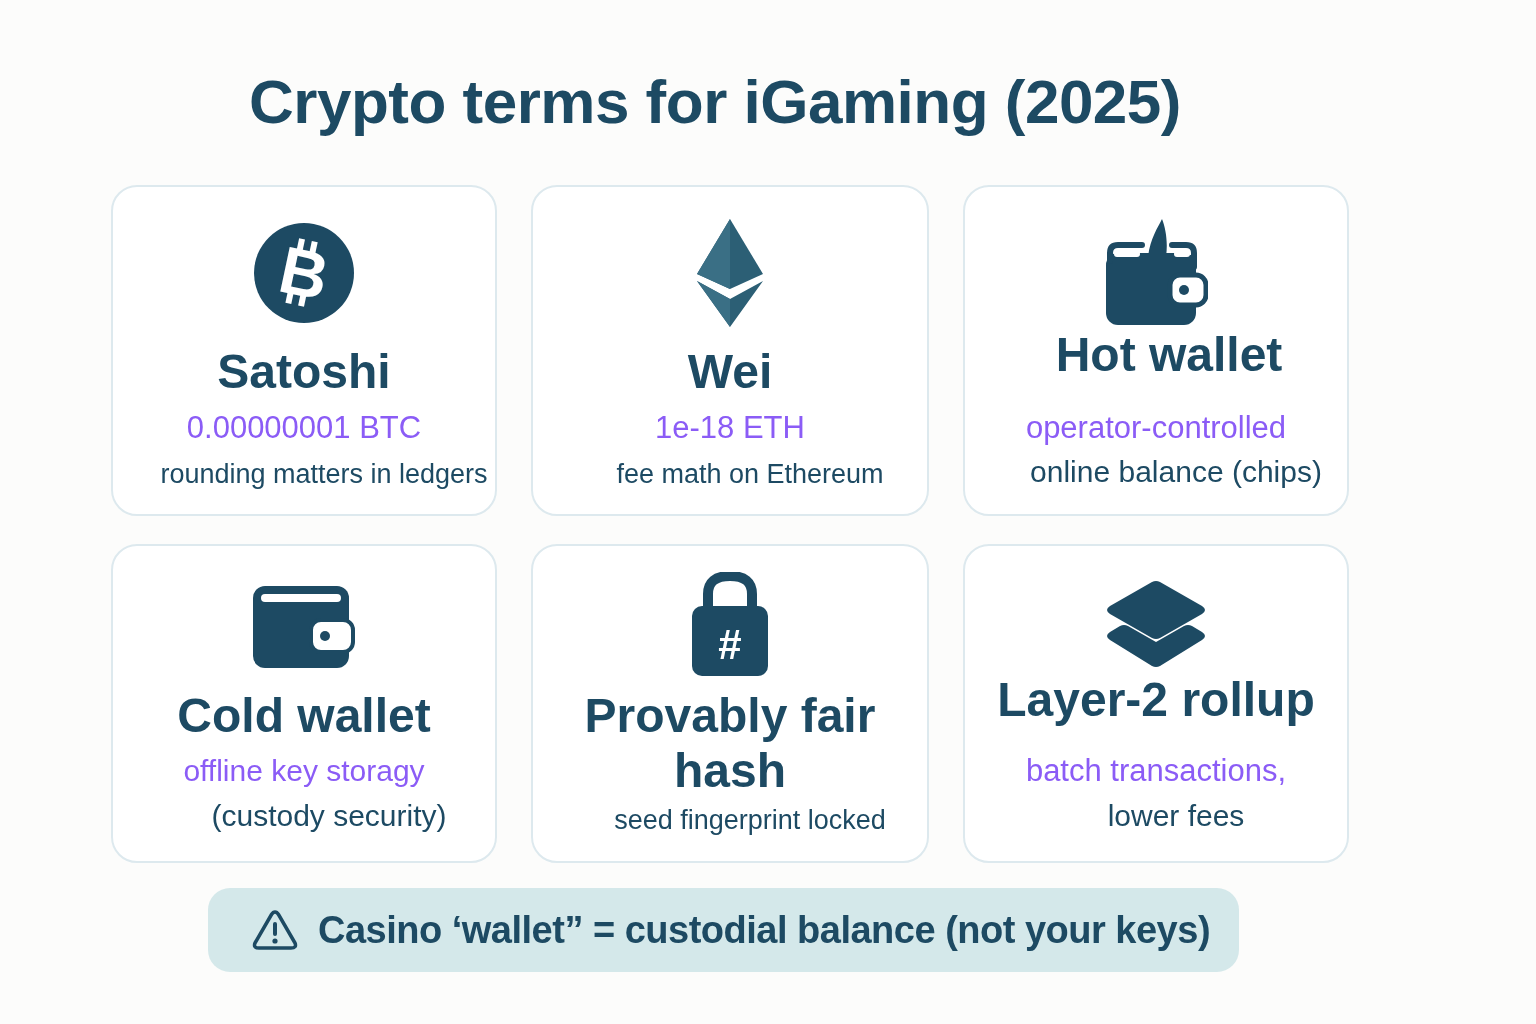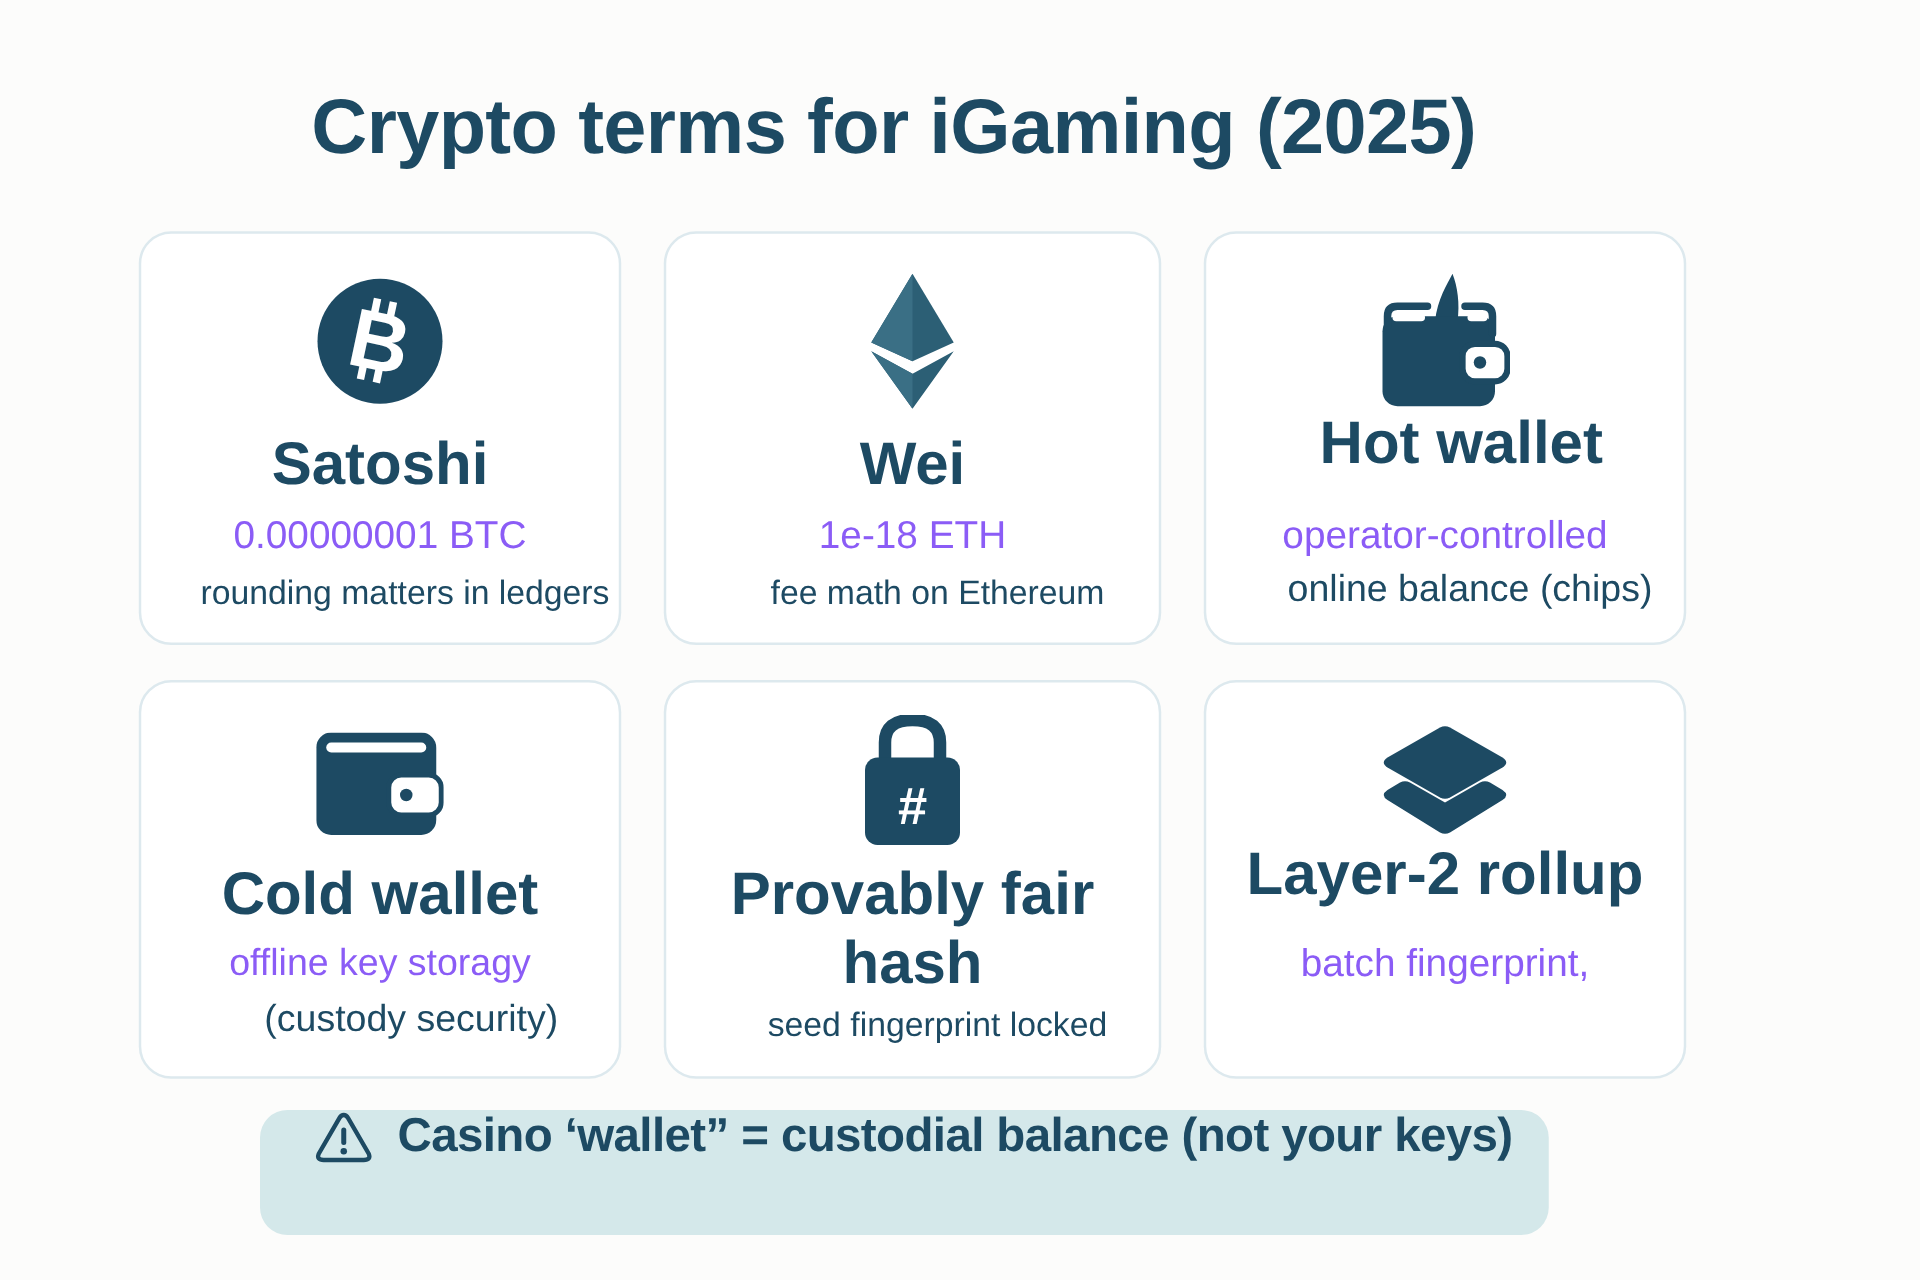--- a/index.html
+++ b/index.html
@@ -69,25 +69,25 @@
       margin-left: 40px;
     }
     .card .line2.big {
       font-size: 30px;
     }
     .banner {
       position: absolute;
       left: 208px;
       top: 888px;
       width: 1031px;
-      height: 100px;
+      height: 84px;
       background: #d4e8ea;
       border-radius: 22px;
       display: flex;
-      align-items: flex-start;
+      align-items: center;
       box-sizing: border-box;
       padding-left: 44px;
     }
     .banner .warn-icon {
       width: 48px;
       height: 44px;
       margin-right: 18px;
       display: flex;
       align-items: center;
     }
@@ -183,21 +183,22 @@
 </div>
 
 <div class="card" style="left:963px; top:544px; width:386px; height:319px;">
   <div class="icon" style="top:34px;">
     <svg width="104" height="90" viewBox="0 0 104 90">
       <path d="M48 2 Q52 0 56 2 L98 26 Q104 30 98 34 L56 58 Q52 60 48 58 L6 34 Q0 30 6 26 Z" fill="#1d4a63"></path>
       <path d="M16 46 Q20 44 24 46 L52 62 L80 46 Q84 44 88 46 L98 52 Q104 56 98 60 L56 86 Q52 88 48 86 L6 60 Q0 56 6 52 Z" fill="#1d4a63"></path>
     </svg>
   </div>
   <div class="term" style="top:126px;">Layer-2 rollup</div>
-  <div class="line1" style="top:205px;">batch fingerprint,</div>
+  <div class="line1" style="top:205px;">batch transactions,</div>
+  <div class="line2 big" style="top:252px;">lower fees</div>
 </div>
 
 <div class="banner">
   <div class="warn-icon">
     <svg width="46" height="42" viewBox="0 0 46 42">
       <path d="M23 3 Q25 3 26.5 5.5 L43 34 Q45 39 39 39 L7 39 Q1 39 3 34 L19.5 5.5 Q21 3 23 3 Z" fill="none" stroke="#1d4a63" stroke-width="3.5" stroke-linejoin="round"></path>
       <rect x="21" y="13" width="4" height="14" rx="2" fill="#1d4a63"></rect>
       <circle cx="23" cy="32" r="2.6" fill="#1d4a63"></circle>
     </svg>
   </div>

